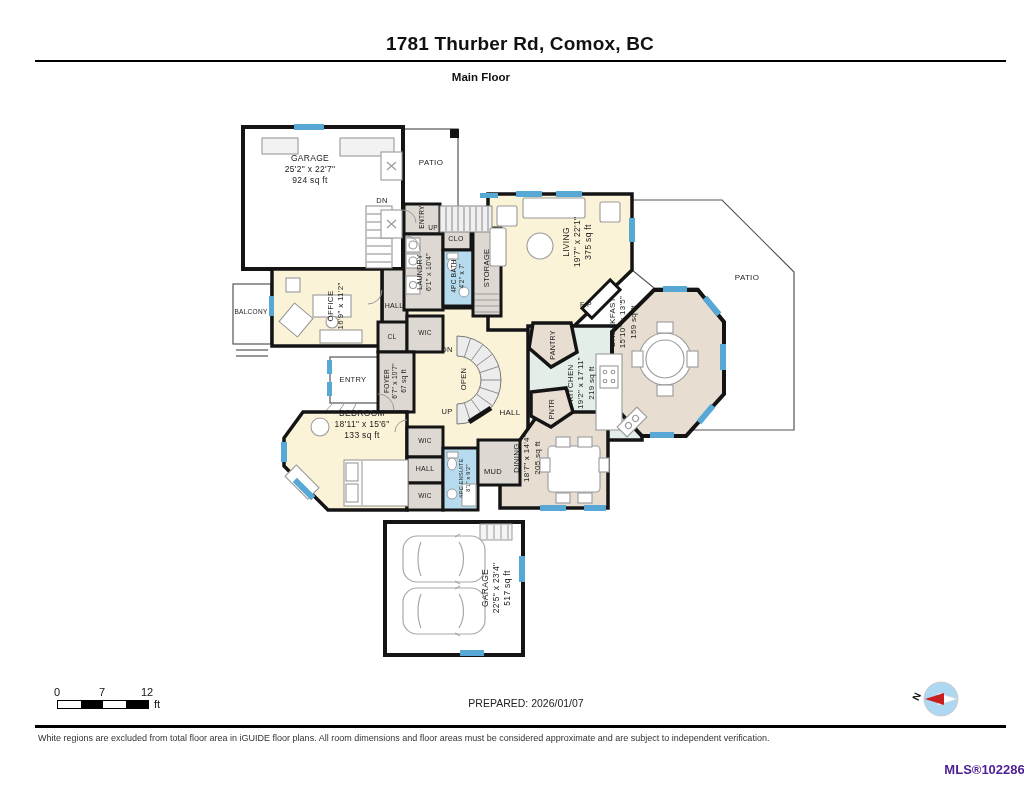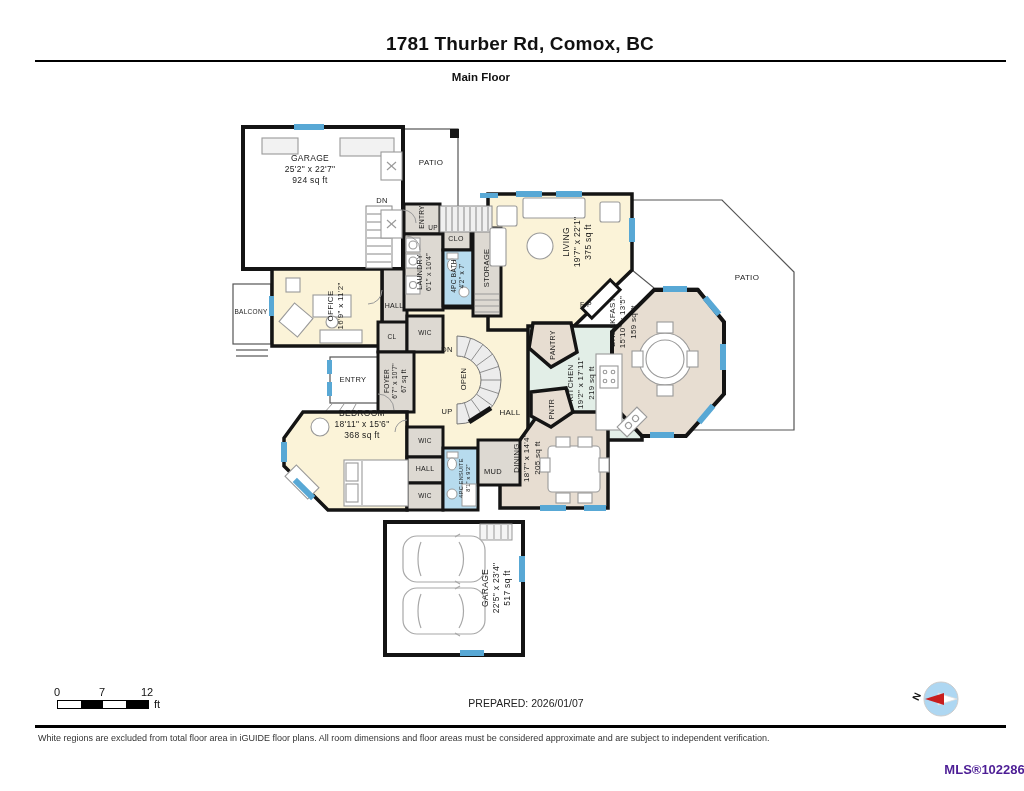--- a/index.html
+++ b/index.html
@@ -366,21 +366,21 @@
       <div>6'7" x 10'7"</div>
       <div>67 sq ft</div>
   </div>
   <div class="lbl f75" style="left:447px;top:350px">DN</div>
   <div class="lbl rot f75" style="left:464px;top:379px">OPEN</div>
   <div class="lbl f75" style="left:447px;top:412px">UP</div>
   <div class="lbl f8" style="left:510px;top:413px">HALL</div>
   <div class="lbl f9" style="left:362px;top:425px">
     <div>BEDROOM</div>
       <div>18'11" x 15'6"</div>
-      <div>368 sq ft</div>
+      <div>133 sq ft</div>
   </div>
   <div class="lbl f6" style="left:425px;top:441px">WIC</div>
   <div class="lbl f7" style="left:425px;top:469px">HALL</div>
   <div class="lbl f6" style="left:425px;top:496px">WIC</div>
   <div class="lbl rot" style="left:465px;top:478px;font-size:5.5px">
     <div>4PC ENSUITE</div>
       <div>8'1" x 9'2"</div>
   </div>
   <div class="lbl f75" style="left:493px;top:472px">MUD</div>
   <div class="lbl rot f8" style="left:528px;top:458px">

